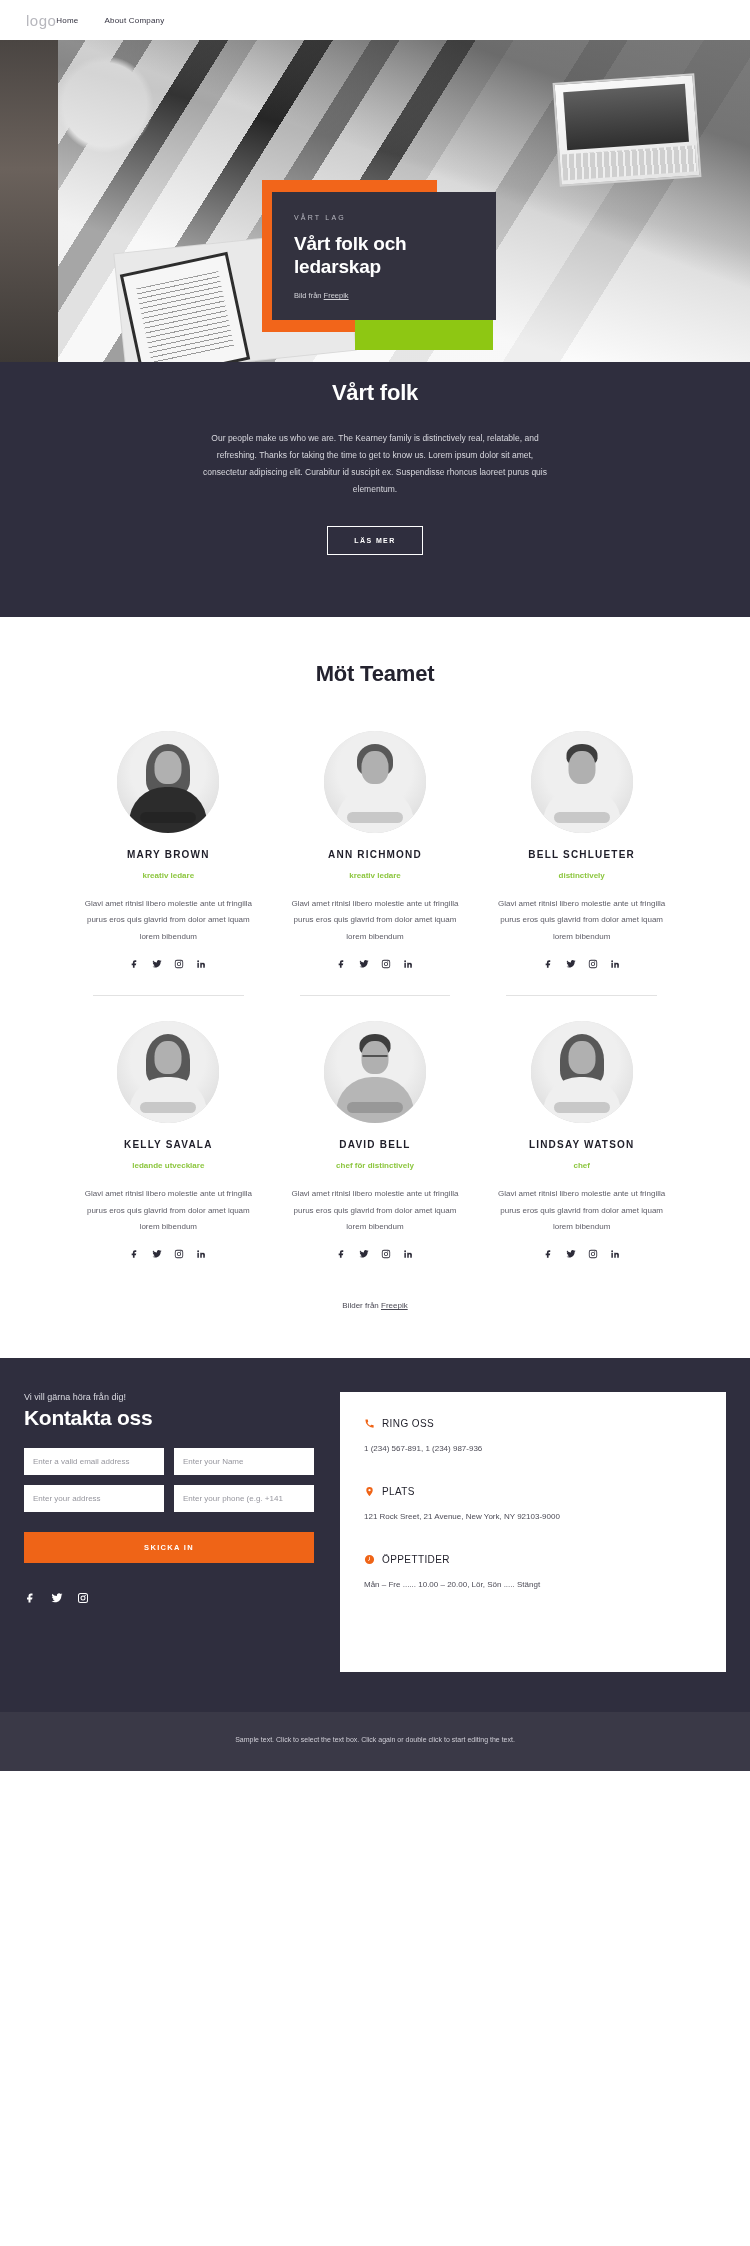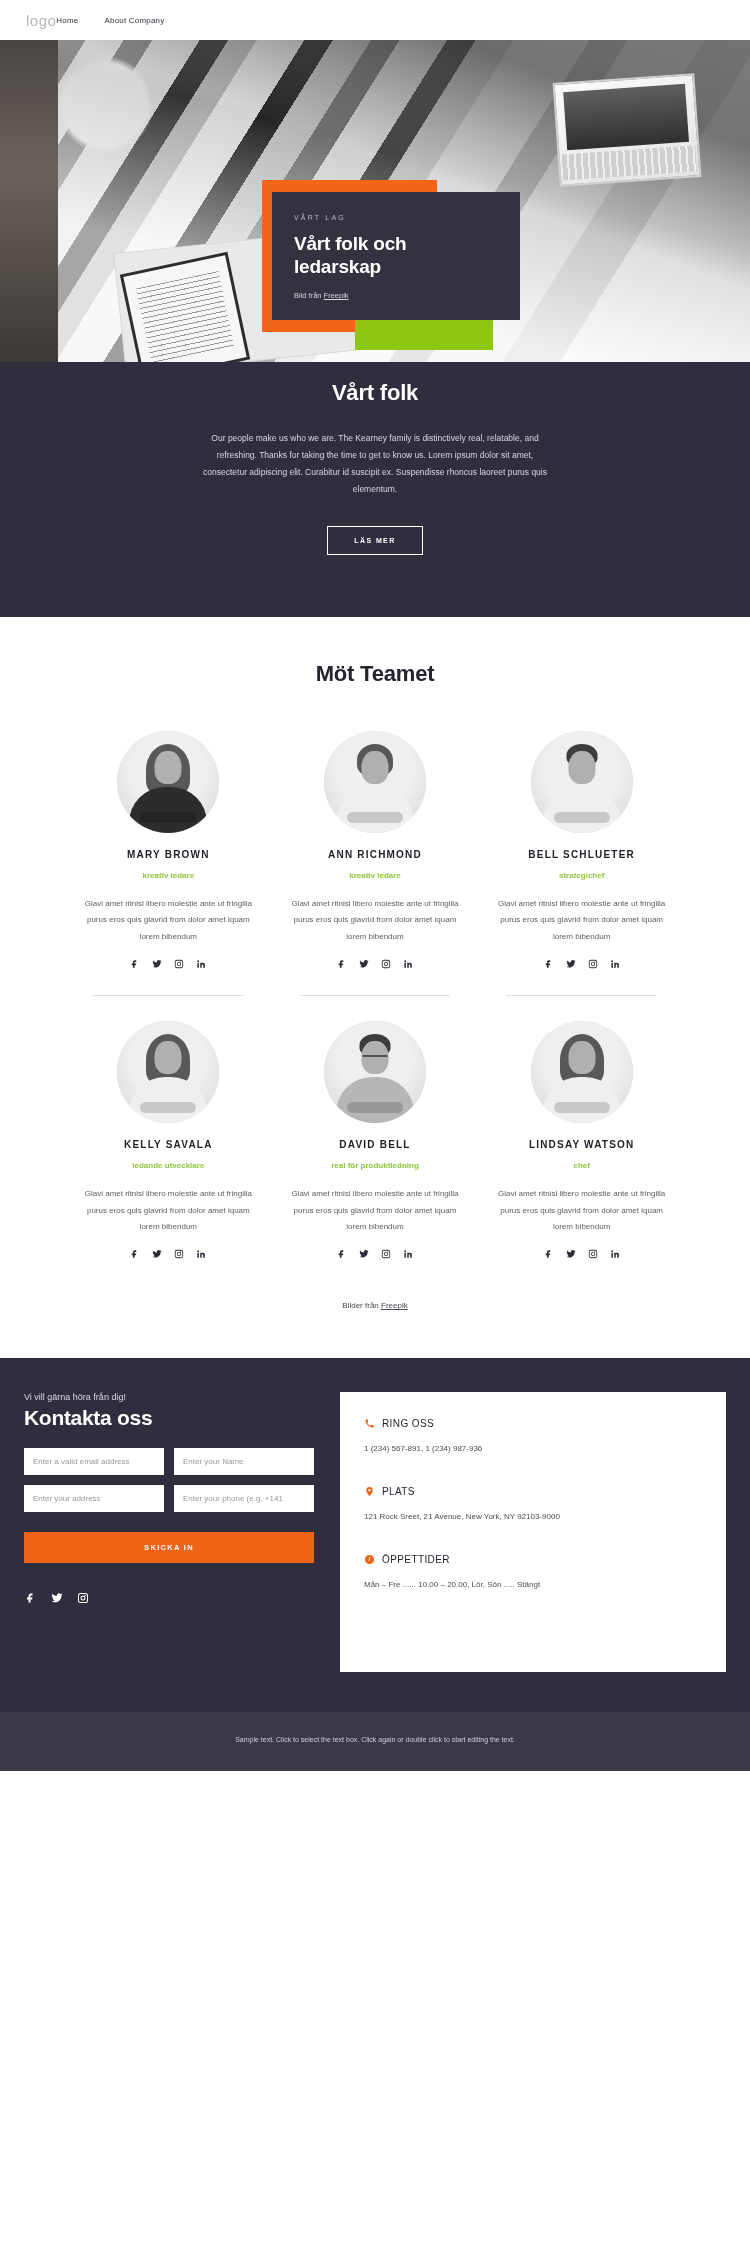--- a/index.html
+++ b/index.html
@@ -95,21 +95,21 @@
   }
   .accent-green {
     position: absolute;
     left: 355px; top: 178px;
     width: 138px; height: 132px;
     background: #8ec713;
   }
   .hero-card {
     position: absolute;
     left: 272px; top: 152px;
-    width: 248px; height: 128px;
+    width: 224px; height: 128px;
     background: #33323f;
     padding: 22px 28px 0 22px;
   }
   .hero-eyebrow {
     font-size: 7px;
     letter-spacing: 2.2px;
     color: #b9b9c2;
     font-weight: 400;
     margin-bottom: 11px;
   }
@@ -455,21 +455,21 @@
 
     <div class="member">
       <div class="avatar">
         <div class="av-bg"></div>
           <div class="av-hair short"></div>
           <div class="av-head"></div>
           <div class="av-body light"></div>
           <div class="av-arms"></div>
       </div>
       <div class="member-name">BELL SCHLUETER</div>
-      <div class="member-role">strategichef</div>
+      <div class="member-role">distinctively</div>
       <p class="member-bio">Glavi amet ritnisl libero molestie ante ut fringilla purus eros quis glavrid from dolor amet iquam lorem bibendum</p>
       <div class="socials">
         <span class="social-icon">
             <svg viewBox="0 0 24 24">
               <path d="M15 3h-3a5 5 0 0 0-5 5v3H4v4h3v6h4v-6h3l1-4h-4V8a1 1 0 0 1 1-1h3z"></path>
             </svg>
           </span>
         <span class="social-icon">
             <svg viewBox="0 0 24 24">
               <path d="M23 5a9 9 0 0 1-2.6.7A4.5 4.5 0 0 0 22.4 3a9 9 0 0 1-2.9 1.1 4.5 4.5 0 0 0-7.7 4.1A12.8 12.8 0 0 1 2.5 3.5a4.5 4.5 0 0 0 1.4 6A4.4 4.4 0 0 1 1.9 9v.1a4.5 4.5 0 0 0 3.6 4.4 4.5 4.5 0 0 1-2 .1 4.5 4.5 0 0 0 4.2 3.1A9 9 0 0 1 1 18.6a12.7 12.7 0 0 0 6.9 2c8.3 0 12.8-6.9 12.8-12.8v-.6A9 9 0 0 0 23 5z"></path>
@@ -526,21 +526,21 @@
     <div class="member row2">
       <div class="avatar">
         <div class="av-bg"></div>
           <div class="av-hair short"></div>
           <div class="av-head"></div>
           <div class="av-glasses"></div>
           <div class="av-body mid"></div>
           <div class="av-arms"></div>
       </div>
       <div class="member-name">DAVID BELL</div>
-      <div class="member-role">real för produktledning</div>
+      <div class="member-role">chef för distinctively</div>
       <p class="member-bio">Glavi amet ritnisl libero molestie ante ut fringilla purus eros quis glavrid from dolor amet iquam lorem bibendum</p>
       <div class="socials">
         <span class="social-icon">
             <svg viewBox="0 0 24 24">
               <path d="M15 3h-3a5 5 0 0 0-5 5v3H4v4h3v6h4v-6h3l1-4h-4V8a1 1 0 0 1 1-1h3z"></path>
             </svg>
           </span>
         <span class="social-icon">
             <svg viewBox="0 0 24 24">
               <path d="M23 5a9 9 0 0 1-2.6.7A4.5 4.5 0 0 0 22.4 3a9 9 0 0 1-2.9 1.1 4.5 4.5 0 0 0-7.7 4.1A12.8 12.8 0 0 1 2.5 3.5a4.5 4.5 0 0 0 1.4 6A4.4 4.4 0 0 1 1.9 9v.1a4.5 4.5 0 0 0 3.6 4.4 4.5 4.5 0 0 1-2 .1 4.5 4.5 0 0 0 4.2 3.1A9 9 0 0 1 1 18.6a12.7 12.7 0 0 0 6.9 2c8.3 0 12.8-6.9 12.8-12.8v-.6A9 9 0 0 0 23 5z"></path>

